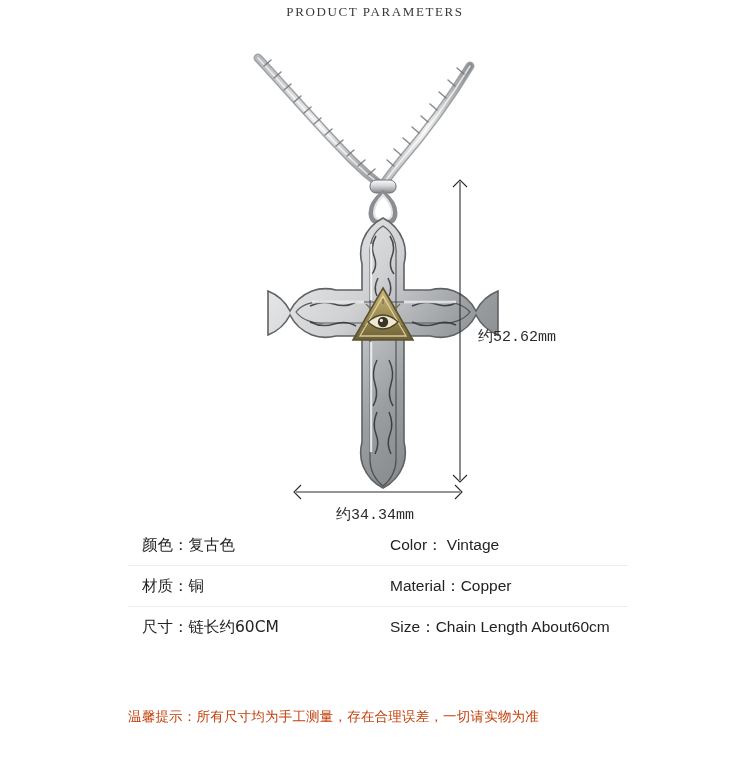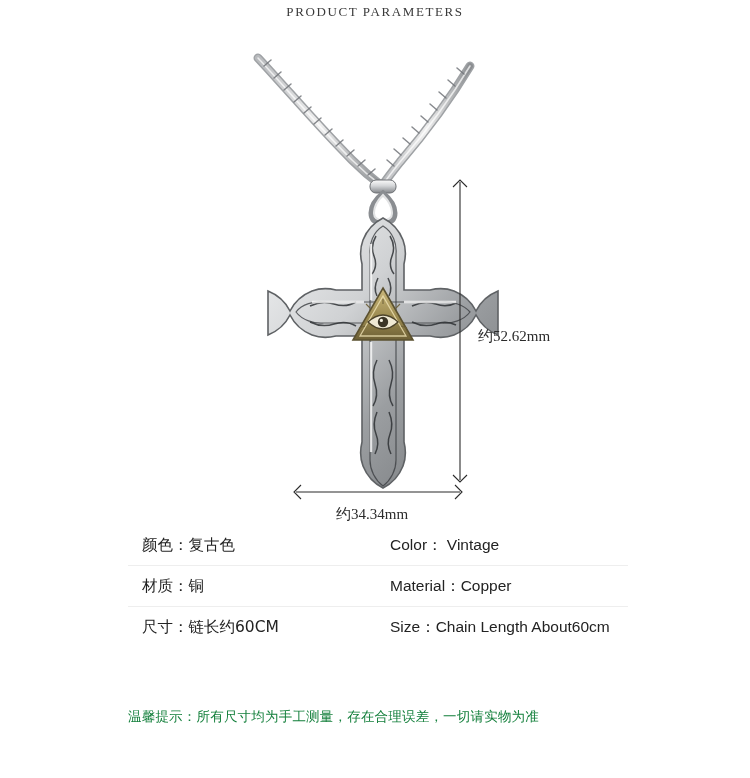--- a/index.html
+++ b/index.html
@@ -42,21 +42,21 @@
   }
   .photo svg {
     display: block;
   }
 
   
   .dim-label {
     position: absolute;
     font-size: 15px;
     color: #2b2b2b;
-    font-family: Liberation Serif, serif;
+    font-family: Liberation Mono, monospace;
     white-space: nowrap;
   }
   .dim-height {
     left: 478px;
     top: 297px;
   }
   .dim-width {
     left: 336px;
     top: 475px;
   }
@@ -90,21 +90,21 @@
     font-size: 15.5px;
     color: #232323;
     font-family: "Liberation Sans", sans-serif;
     margin-left: 12px;
   }
   .note {
     position: absolute;
     left: 128px;
     top: 708px;
     font-size: 13.5px;
-    color: #15803d;
+    color: #c2410c;
     font-family: Liberation Mono, monospace;
     letter-spacing: 0.2px;
     text-align: center;
   }
 </style>
 </head>
 <body>
 
 <div class="page">
 

